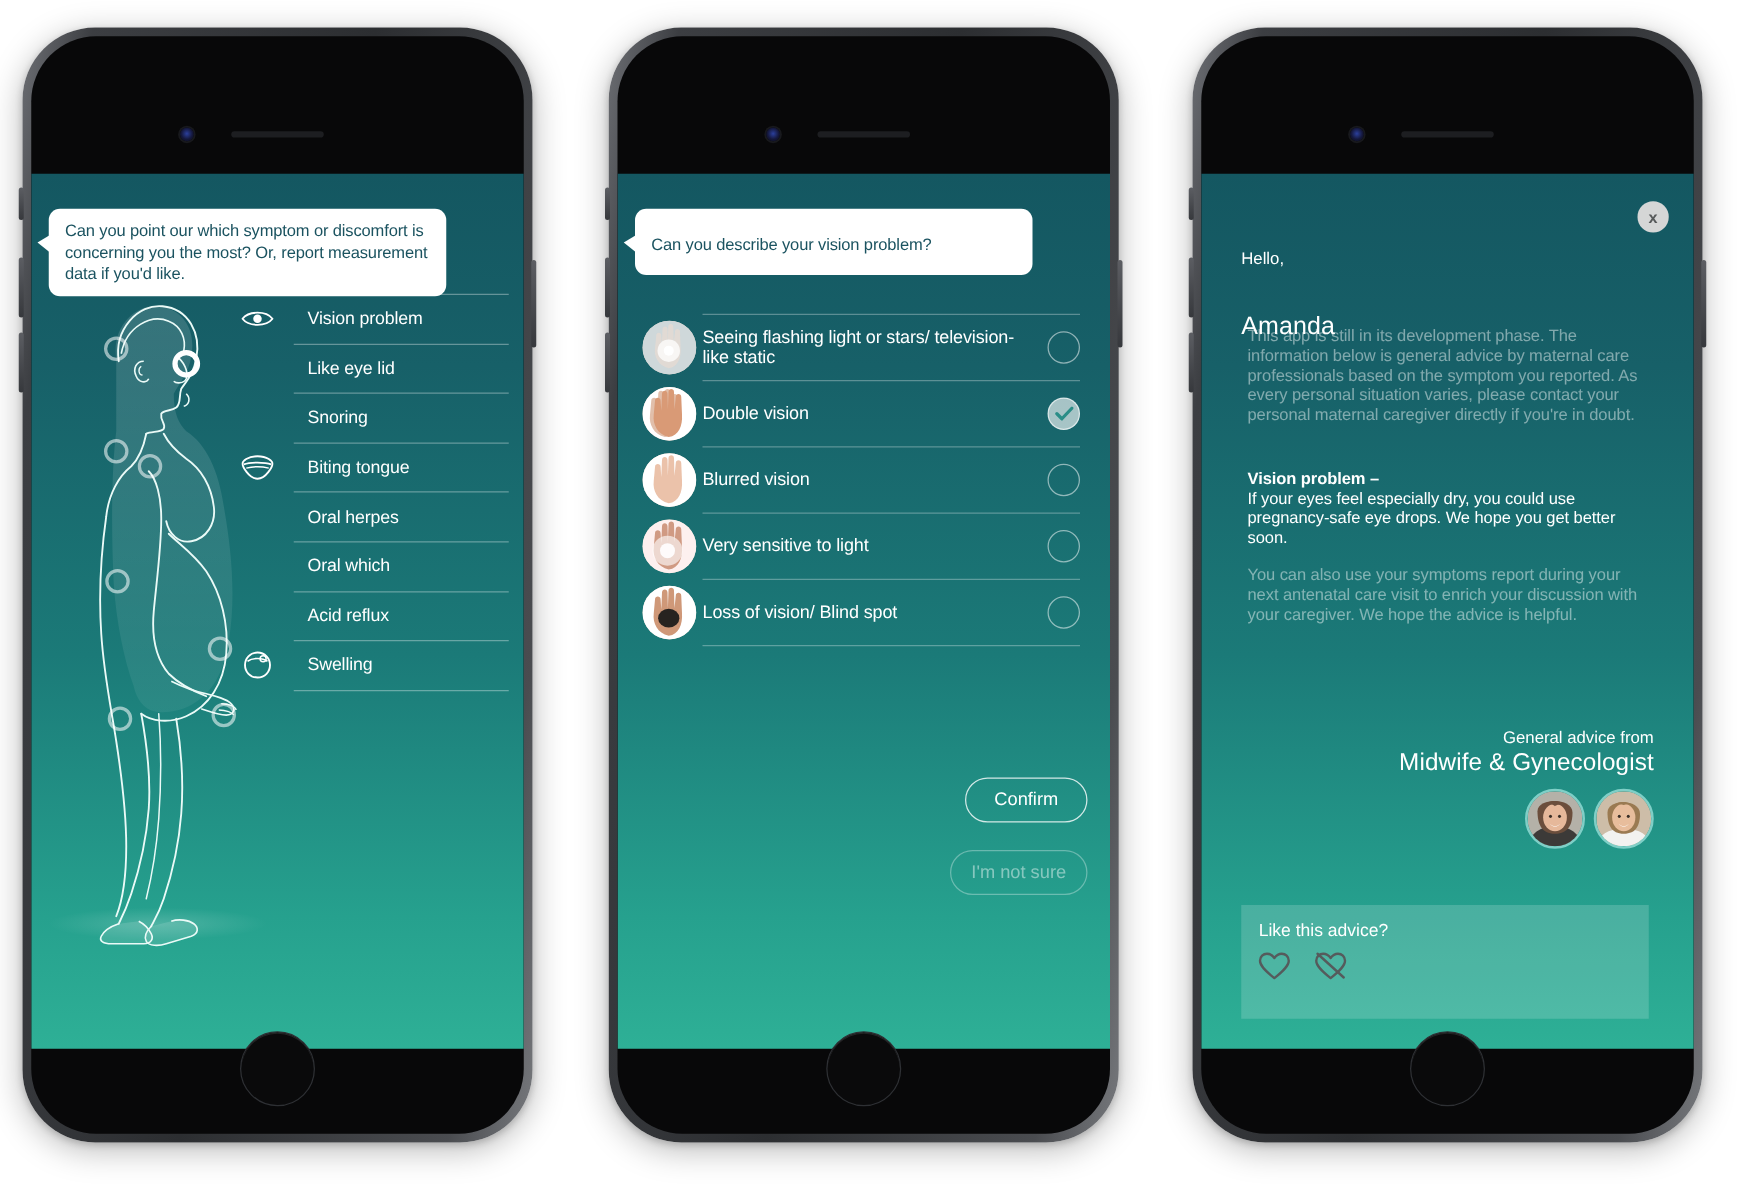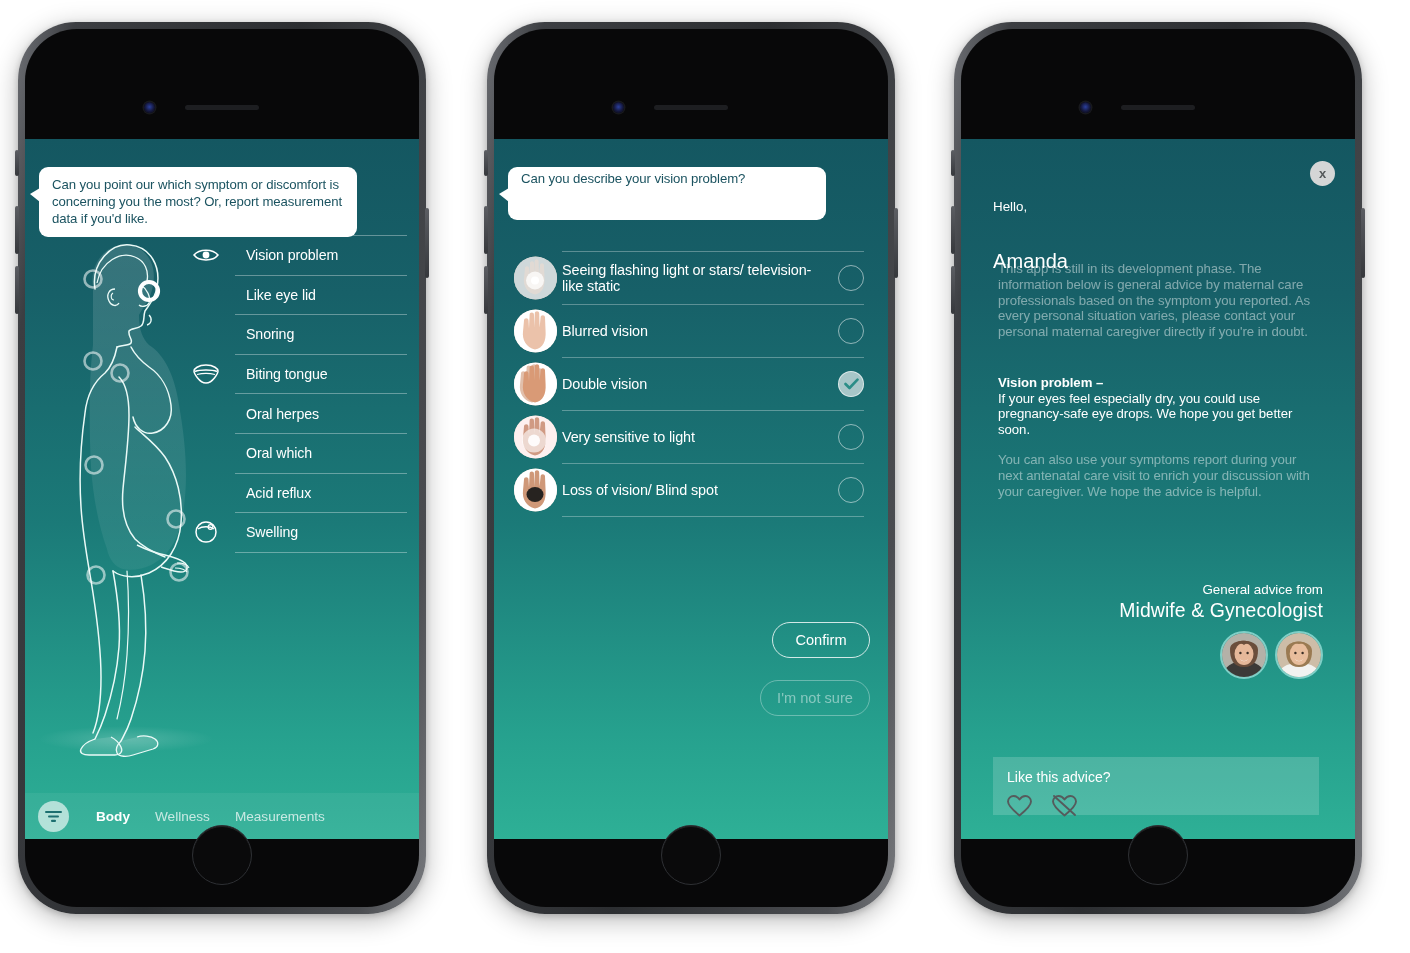--- a/index.html
+++ b/index.html
@@ -80,21 +80,21 @@
     content:"";position:absolute;left:-9px;top:21px;
     width:0;height:0;
     border-top:6px solid transparent;
     border-bottom:8px solid transparent;
     border-right:10px solid #ffffff;
   }
   .bubble-text{
     font-size:13.2px;line-height:17px;color:#1b5360;letter-spacing:-.1px;
   }
   .b1{left:14px;top:28px;width:318px;padding:9px 0 10px 13px;}
-  .b2{left:14px;top:28px;width:318px;height:53px;padding:3px 13px;}
+  .b2{left:14px;top:28px;width:318px;height:53px;padding:20px 13px;}
 
   
   .body-art{position:absolute;left:6px;top:88px;width:190px;height:560px;}
   .symlist{position:absolute;left:210px;top:96px;width:172px;}
   .symrow{
     position:relative;height:38.6px;
     border-bottom:1px solid rgba(255,255,255,.34);
     display:flex;align-items:center;
   }
   .symrow:first-child{border-top:1px solid rgba(255,255,255,.34);}
@@ -180,21 +180,21 @@
   .outro{top:313px;}
 
   .from-small{position:absolute;right:32px;top:443px;color:#fff;font-size:13.4px;}
   .from-big{position:absolute;right:32px;top:460px;color:#fff;font-size:19.4px;letter-spacing:.1px;}
   .avatars{position:absolute;right:32px;top:492px;display:flex;gap:7px;}
   .avatar{
     width:48px;height:48px;border-radius:50%;overflow:hidden;
     border:2px solid #7fcfc7;box-sizing:border-box;
   }
   .likebox{
-    position:absolute;left:32px;bottom:24px;width:326px;height:58px;
+    position:absolute;left:32px;bottom:24px;width:326px;height:91px;
     background:rgba(255,255,255,.17);
   }
   .likebox-title{position:absolute;left:14px;top:12px;color:#fff;font-size:14px;}
   .hearts{position:absolute;left:13px;top:37px;display:flex;gap:18px;}
 </style>
 </head>
 <body>
 
 <div class="stage">
 
@@ -329,34 +329,20 @@
                 <path d="M13 2 C19 2 23 7 23 12 C23 17.5 19 22 13 22 C7 22 3 17.5 3 12 C3 7 7 2 13 2 Z" fill="none" stroke="#fff" stroke-width="1.5"></path>
                 <path d="M5 9 C9 6 17 6 21 9" fill="none" stroke="#fff" stroke-width="1.3"></path>
                 <circle cx="17.5" cy="7" r="2.4" fill="none" stroke="#fff" stroke-width="1.2"></circle>
               </svg>
             </span>
             <span class="symlabel">Swelling</span>
           </div>
 
         </div>
 
-        <div class="tabbar">
-          <div class="filter-btn">
-            <svg width="17" height="13" viewBox="0 0 17 13">
-              <rect x="0" y="1" width="17" height="2.1" rx="1" fill="#1c6f70"></rect>
-              <rect x="3" y="5.4" width="11" height="2.1" rx="1" fill="#1c6f70"></rect>
-              <rect x="6" y="9.8" width="5" height="2.1" rx="1" fill="#1c6f70"></rect>
-            </svg>
-          </div>
-          <div class="tabs">
-            <span class="tab active">Body</span>
-            <span class="tab">Wellness</span>
-            <span class="tab">Measurements</span>
-          </div>
-        </div>
 
       </div>
       <div class="home"></div>
     </div>
   </div>
 
   <div class="phone p2">
     <div class="btn-side btn-mute"></div>
     <div class="btn-side btn-volup"></div>
     <div class="btn-side btn-voldn"></div>
@@ -383,43 +369,43 @@
               </svg>
             </span>
             <span class="optlabel">Seeing flashing light or stars/ television-like static</span>
             <span class="radio"></span>
           </div>
 
           <div class="optrow">
             <span class="thumb">
               <svg width="43" height="43" viewBox="0 0 43 43">
                 <rect width="43" height="43" fill="#ffffff"></rect>
-                <path d="M21 40 C12 38 8 30 9 22 L10 11 C10 8 14.5 8 14.5 11 L15 19 L15.6 5.5 C15.6 2.3 20 2.3 20 5.5 L20.3 18 L20.8 4 C20.8 1 25.2 1 25.2 4 L25.6 18 L26.6 8 C26.6 5 31 5 31 8 L31.6 22 C32.2 31 29 39 21 40 Z" fill="#e7b79b" opacity=".85"></path>
-              </svg>
-            </span>
-            <span class="optlabel">Blurred vision</span>
-            <span class="radio"></span>
+                <g opacity=".55" transform="translate(-3,0)">
+                  <path d="M21 40 C12 38 8 30 9 22 L10 11 C10 8 14.5 8 14.5 11 L15 19 L15.6 5.5 C15.6 2.3 20 2.3 20 5.5 L20.3 18 L20.8 4 C20.8 1 25.2 1 25.2 4 L25.6 18 L26.6 8 C26.6 5 31 5 31 8 L31.6 22 C32.2 31 29 39 21 40 Z" fill="#c98b66"></path>
+                </g>
+                <path d="M21 40 C12 38 8 30 9 22 L10 11 C10 8 14.5 8 14.5 11 L15 19 L15.6 5.5 C15.6 2.3 20 2.3 20 5.5 L20.3 18 L20.8 4 C20.8 1 25.2 1 25.2 4 L25.6 18 L26.6 8 C26.6 5 31 5 31 8 L31.6 22 C32.2 31 29 39 21 40 Z" fill="#d99a76"></path>
+              </svg>
+            </span>
+            <span class="optlabel">Double vision</span>
+            <span class="radio checked">
+              <svg width="15" height="12" viewBox="0 0 15 12">
+                <path d="M1.5 6 L5.5 10 L13.5 1.6" fill="none" stroke="#2a8d87" stroke-width="2.6" stroke-linecap="round" stroke-linejoin="round"></path>
+              </svg>
+            </span>
           </div>
 
           <div class="optrow">
             <span class="thumb">
               <svg width="43" height="43" viewBox="0 0 43 43">
                 <rect width="43" height="43" fill="#ffffff"></rect>
-                <g opacity=".55" transform="translate(-3,0)">
-                  <path d="M21 40 C12 38 8 30 9 22 L10 11 C10 8 14.5 8 14.5 11 L15 19 L15.6 5.5 C15.6 2.3 20 2.3 20 5.5 L20.3 18 L20.8 4 C20.8 1 25.2 1 25.2 4 L25.6 18 L26.6 8 C26.6 5 31 5 31 8 L31.6 22 C32.2 31 29 39 21 40 Z" fill="#c98b66"></path>
-                </g>
-                <path d="M21 40 C12 38 8 30 9 22 L10 11 C10 8 14.5 8 14.5 11 L15 19 L15.6 5.5 C15.6 2.3 20 2.3 20 5.5 L20.3 18 L20.8 4 C20.8 1 25.2 1 25.2 4 L25.6 18 L26.6 8 C26.6 5 31 5 31 8 L31.6 22 C32.2 31 29 39 21 40 Z" fill="#d99a76"></path>
-              </svg>
-            </span>
-            <span class="optlabel">Double vision</span>
-            <span class="radio checked">
-              <svg width="15" height="12" viewBox="0 0 15 12">
-                <path d="M1.5 6 L5.5 10 L13.5 1.6" fill="none" stroke="#2a8d87" stroke-width="2.6" stroke-linecap="round" stroke-linejoin="round"></path>
-              </svg>
-            </span>
+                <path d="M21 40 C12 38 8 30 9 22 L10 11 C10 8 14.5 8 14.5 11 L15 19 L15.6 5.5 C15.6 2.3 20 2.3 20 5.5 L20.3 18 L20.8 4 C20.8 1 25.2 1 25.2 4 L25.6 18 L26.6 8 C26.6 5 31 5 31 8 L31.6 22 C32.2 31 29 39 21 40 Z" fill="#e7b79b" opacity=".85"></path>
+              </svg>
+            </span>
+            <span class="optlabel">Blurred vision</span>
+            <span class="radio"></span>
           </div>
 
           <div class="optrow">
             <span class="thumb">
               <svg width="43" height="43" viewBox="0 0 43 43">
                 <rect width="43" height="43" fill="#fdf0ef"></rect>
                 <path d="M21 40 C12 38 8 30 9 22 L10 11 C10 8 14.5 8 14.5 11 L15 19 L15.6 5.5 C15.6 2.3 20 2.3 20 5.5 L20.3 18 L20.8 4 C20.8 1 25.2 1 25.2 4 L25.6 18 L26.6 8 C26.6 5 31 5 31 8 L31.6 22 C32.2 31 29 39 21 40 Z" fill="#d09a83"></path>
                 <circle cx="20" cy="25" r="12" fill="#fff" opacity=".62"></circle>
                 <circle cx="20" cy="25" r="6" fill="#fff" opacity=".9"></circle>
               </svg>

